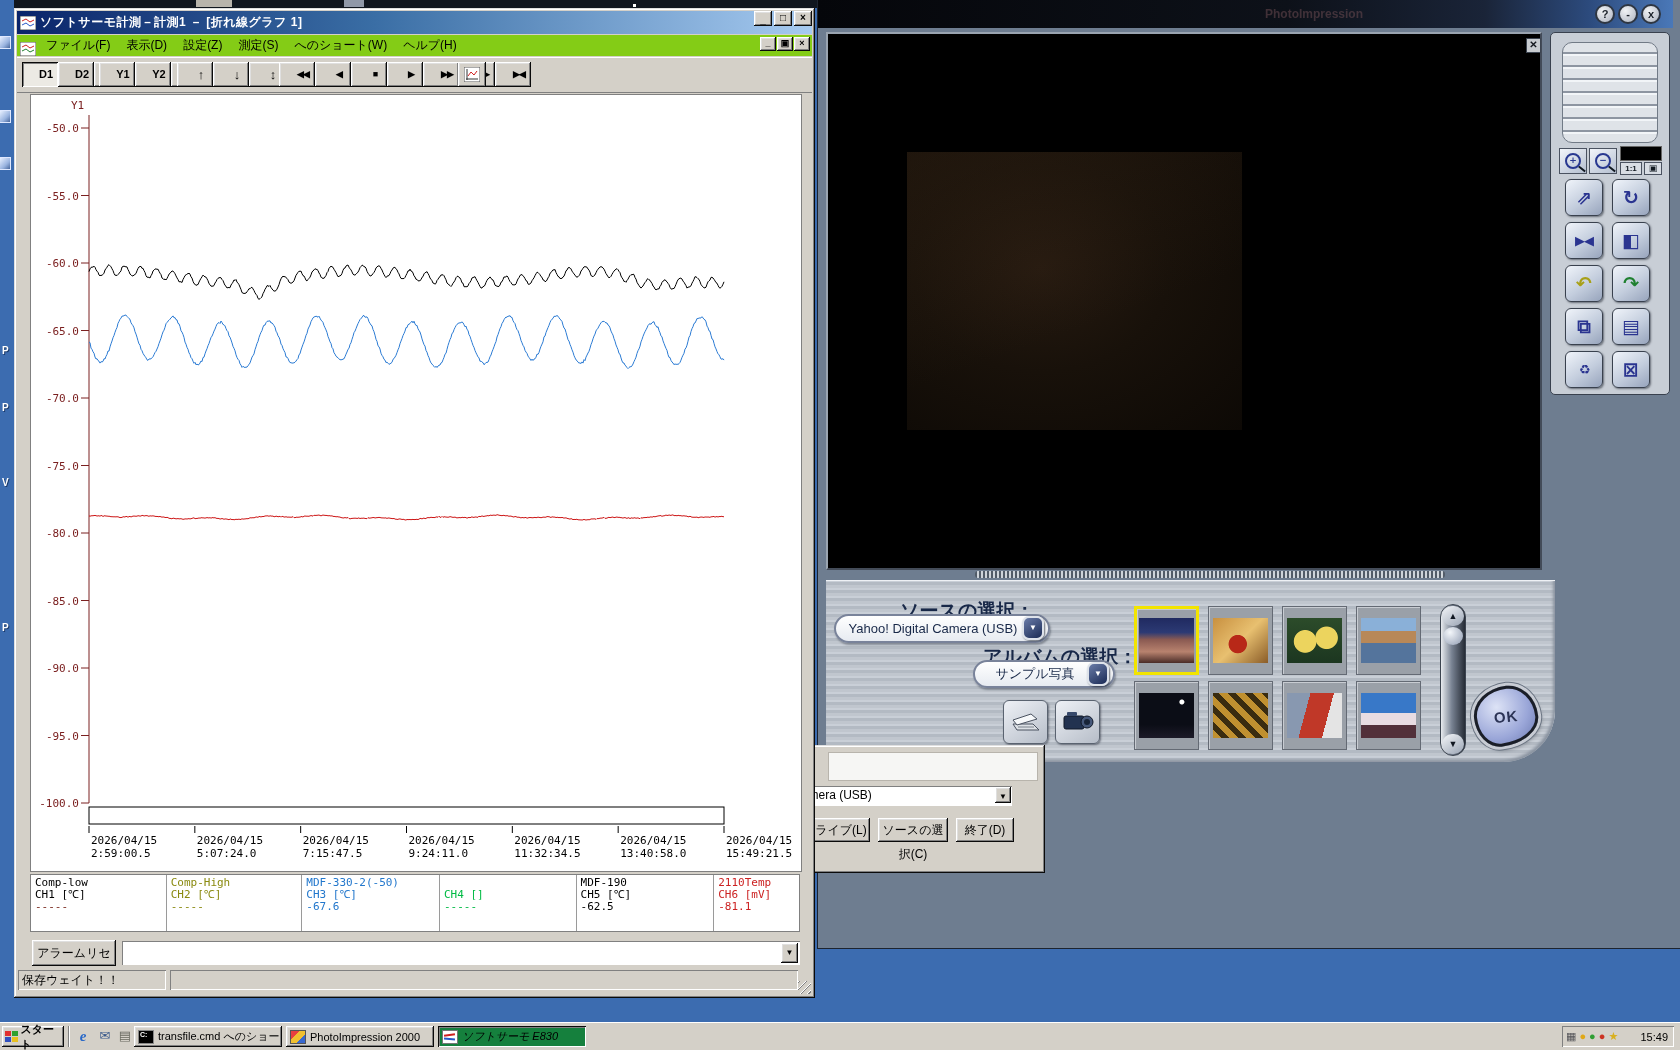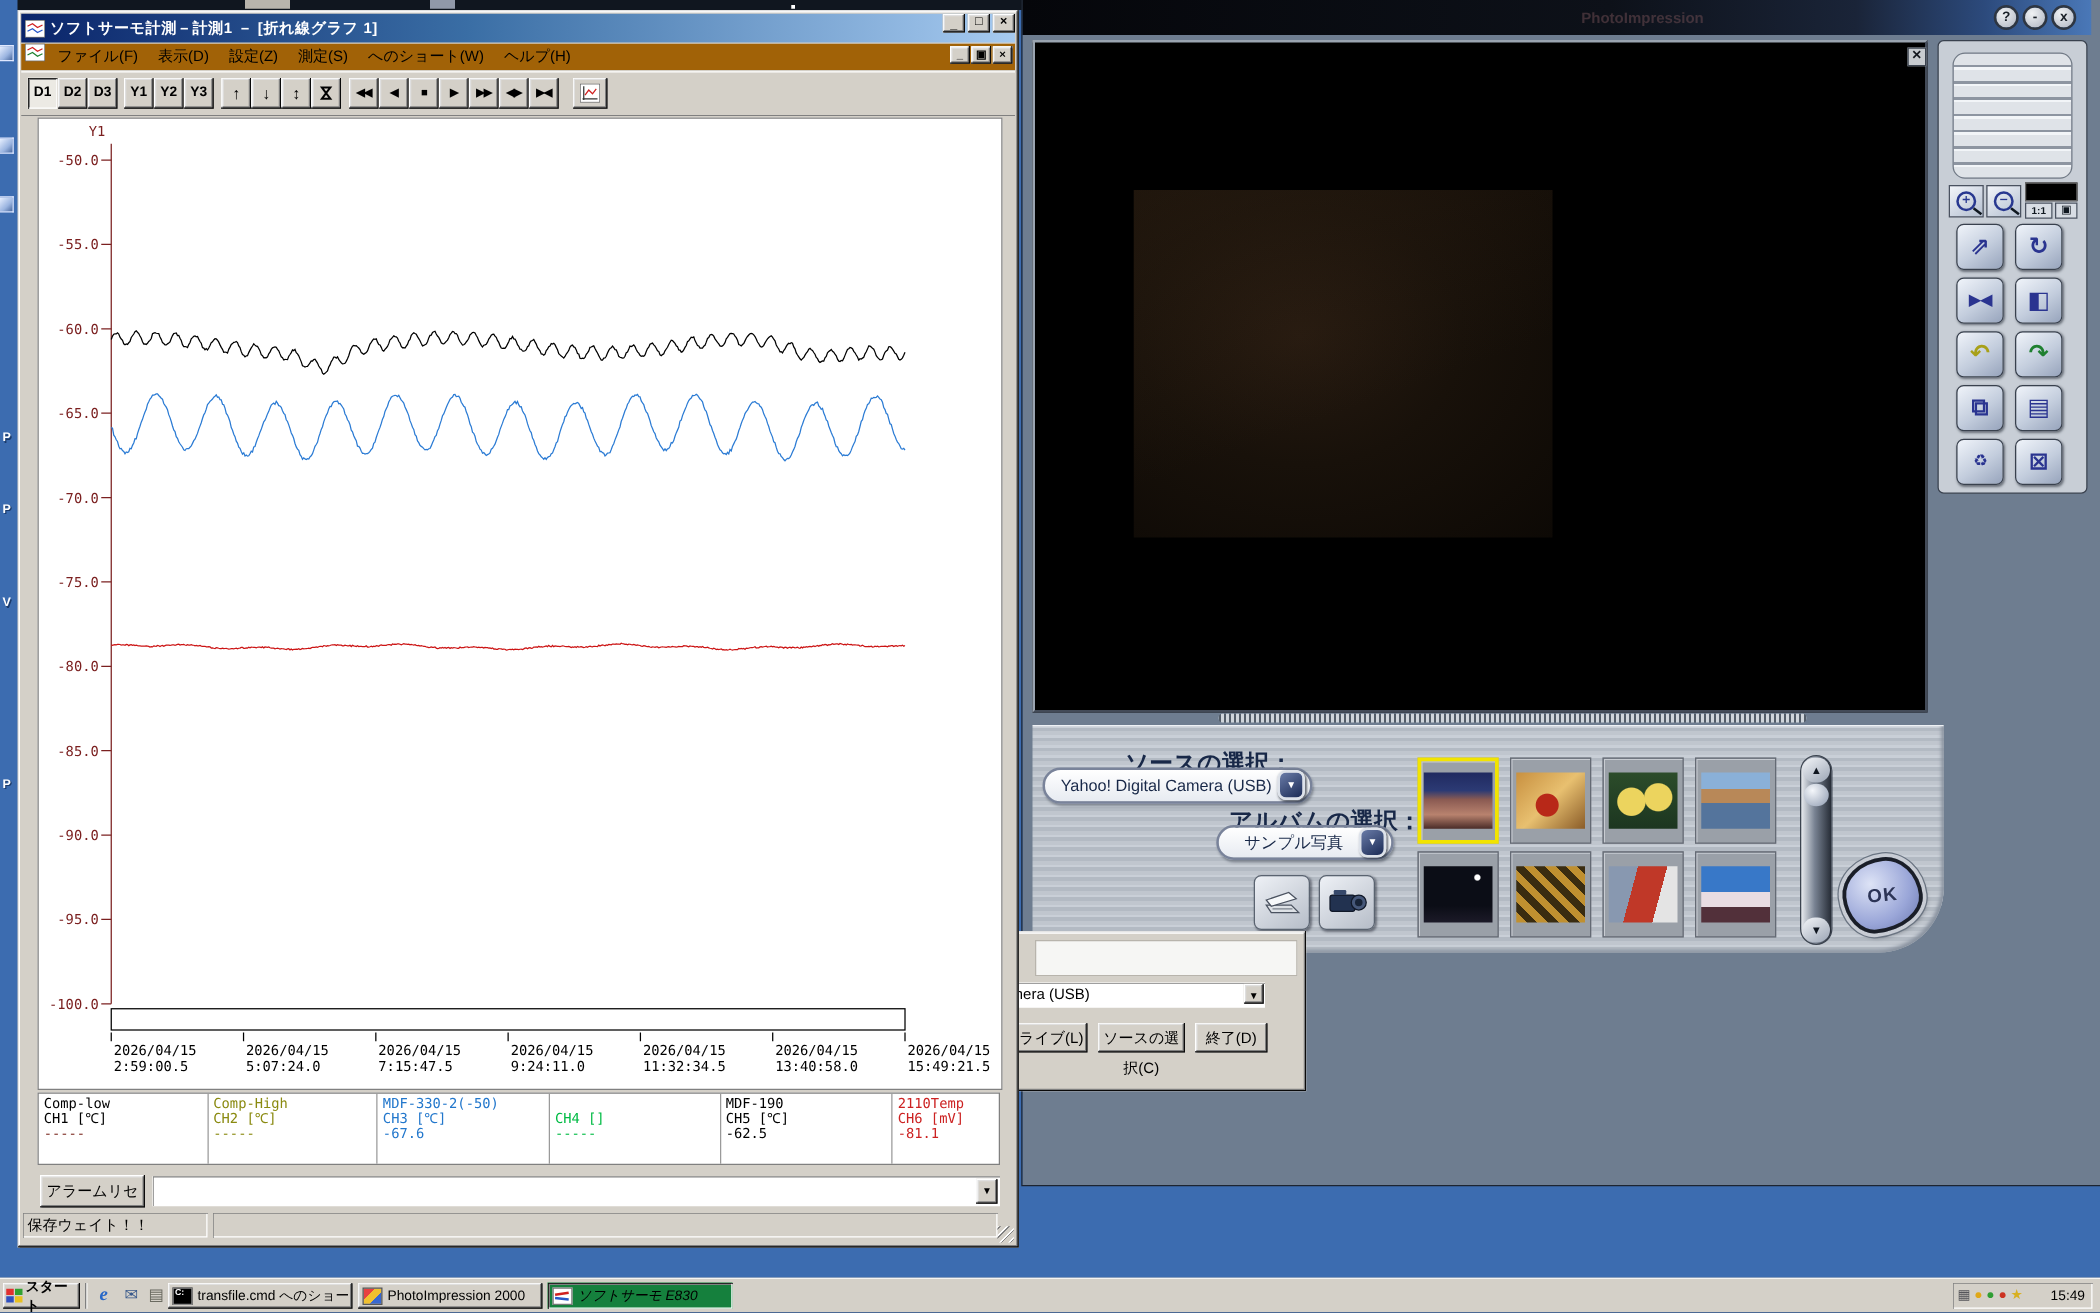--- a/index.html
+++ b/index.html
@@ -22,29 +22,29 @@
   
   #thermo-win{left:14px;top:8px;width:801px;height:990px;background:#d4d0c8;z-index:30;
               box-shadow:inset -1px -1px #0a0a0a,inset 1px 1px #dfdfdf,inset -2px -2px #808080,inset 2px 2px #ffffff;}
   #thermo-titlebar{left:3px;top:3px;width:795px;height:23px;background:linear-gradient(90deg,#0a246a,#3a6ea5 45%,#a6caf0);
                    display:flex;align-items:center;padding-left:3px;box-sizing:border-box;}
   #thermo-title{color:#fff;font-size:12px;font-weight:bold;margin-left:4px;white-space:nowrap;letter-spacing:.5px;}
   .cap-btns{position:absolute;right:3px;top:3px;display:flex;gap:2px;}
   .tbtn-sm{width:18px;height:15px;background:#d4d0c8;font:bold 10px/13px "Liberation Sans",sans-serif;
            text-align:center;color:#000;}
   .tbtn-sm .uline{position:relative;top:2px;}
-  #thermo-menubar{left:3px;top:27px;width:795px;height:21px;display:flex;align-items:flex-start;background:#a16207;}
+  #thermo-menubar{left:3px;top:27px;width:795px;height:21px;display:flex;align-items:flex-end;background:#84cc16;}
   .menu-item{font-size:12px;color:#000;padding:2px 8px;}
   .mdi-btns{position:absolute;right:5px;top:29px;display:flex;gap:1px;}
   .tbtn-xs{width:16px;height:14px;background:#d4d0c8;font:bold 9px/12px "Liberation Sans",sans-serif;text-align:center;}
   #thermo-toolbar{left:3px;top:49px;width:795px;height:36px;background:#d4d0c8;
                   box-shadow:inset 0 1px #ffffff,inset 0 -1px #808080;}
   .tb-group{position:absolute;top:5px;display:flex;gap:0px;}
   .tb-btn{width:24px;height:25px;background:#d4d0c8;font:bold 11px/25px "Liberation Sans",sans-serif;
-          text-align:center;color:#000;margin-right:0;}
+          text-align:center;color:#000;margin-right:0;padding-left:12px;}
   .tb-btn.media{font-size:9px;letter-spacing:-1px;}
   .tb-btn.nav{font-size:13px;}
   .rot90{display:inline-block;transform:rotate(90deg);}
   #tb-chartbtn{left:441px;top:5px;width:28px;height:25px;background:#d4d0c8;display:flex;align-items:center;justify-content:center;}
 
   #chart-panel{left:16px;top:86px;width:772px;height:778px;background:#ffffff;border:1px solid #808080;box-sizing:border-box;}
 
   #legend-table{left:16px;top:866px;width:770px;height:58px;background:#ffffff;border:1px solid #808080;
                 box-sizing:border-box;display:flex;}
   .legend-cell{height:100%;box-sizing:border-box;border-right:1px solid #9a9a9a;padding:2px 0 0 4px;overflow:hidden;}

